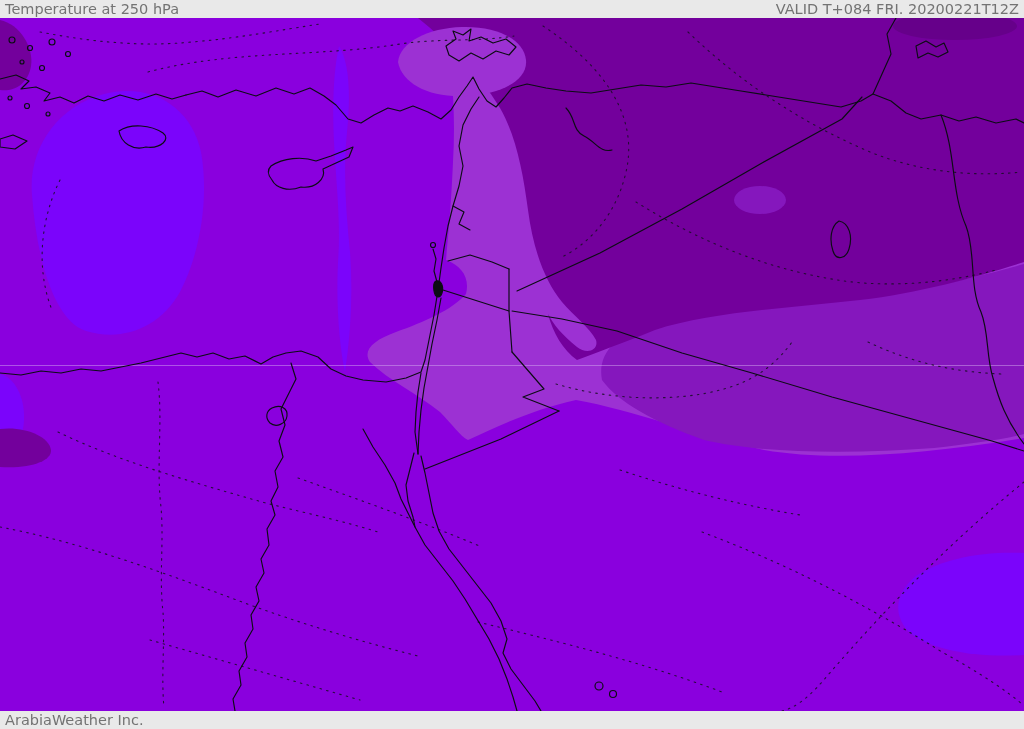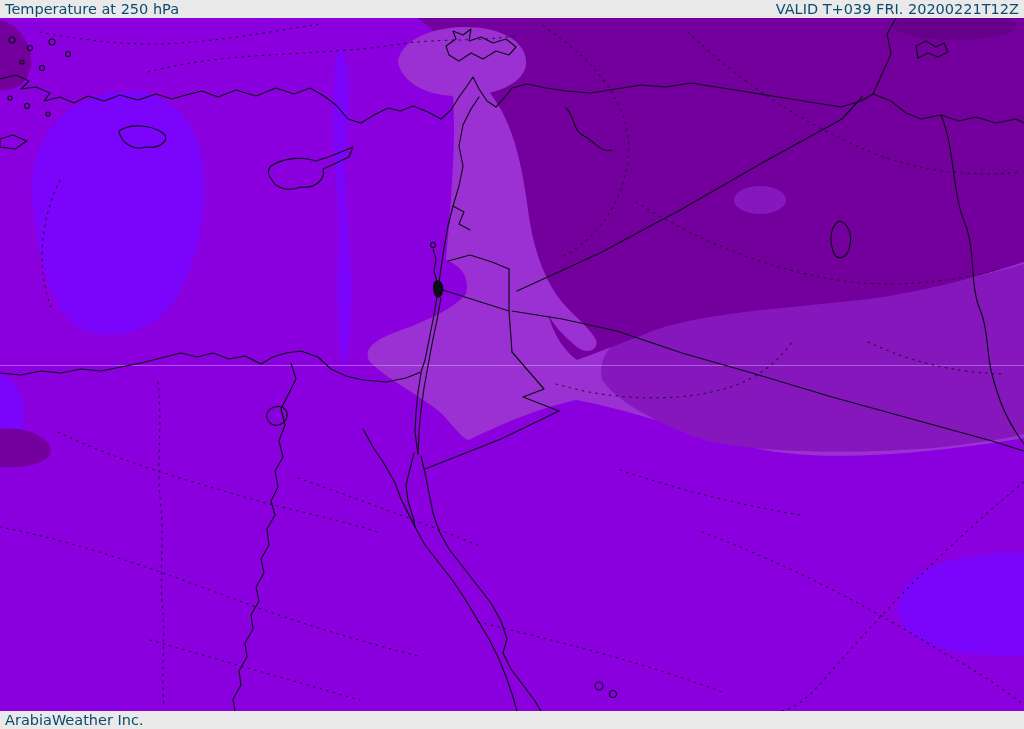--- a/index.html
+++ b/index.html
@@ -1,27 +1,27 @@
 <!DOCTYPE html>
 <html><head>
 <meta charset="utf-8">
 <style>
   html,body{margin:0;padding:0;background:#ffffff;}
   body{width:1024px;height:729px;overflow:hidden;font-family:"DejaVu Sans","Liberation Sans",sans-serif;}
   .chrome-bar{box-sizing:border-box;width:1024px;height:18px;background:#e9e9e9;display:flex;justify-content:space-between;align-items:center;padding:0 5px;}
-  .chrome-bar .txt{font-size:14.5px;line-height:17px;color:#0c4a6e;white-space:nowrap;letter-spacing:0px;}
+  .chrome-bar .txt{font-size:14.5px;line-height:17px;color:#737373;white-space:nowrap;letter-spacing:0px;}
   #map-wrap{width:1024px;height:693px;position:relative;background:#8a00de;}
   svg{display:block;}
 </style>
 </head>
 <body>
 
 <div class="chrome-bar">
   <span class="txt">Temperature at 250 hPa</span>
-  <span class="txt">VALID T+039 FRI. 20200221T12Z</span>
+  <span class="txt">VALID T+084 FRI. 20200221T12Z</span>
 </div>
 
 <div id="map-wrap">
 <svg width="1024" height="693" viewBox="0 18 1024 693" preserveAspectRatio="none">
 
   <g>
     <rect x="0" y="18" width="1024" height="693" fill="#8a00de"></rect>
 
     <path d="M 443,18 C 452,62 456,112 453,162 C 451,208 448,238 446,260 C 462,266 470,278 466,294 C 452,310 424,322 396,332 C 374,340 362,350 370,362 C 388,380 418,394 440,412 C 452,424 460,436 468,440 C 498,426 532,410 576,400 C 632,410 694,434 764,450 C 834,462 924,454 1024,438 L 1024,18 Z" fill="#9c31d3"></path>
 

